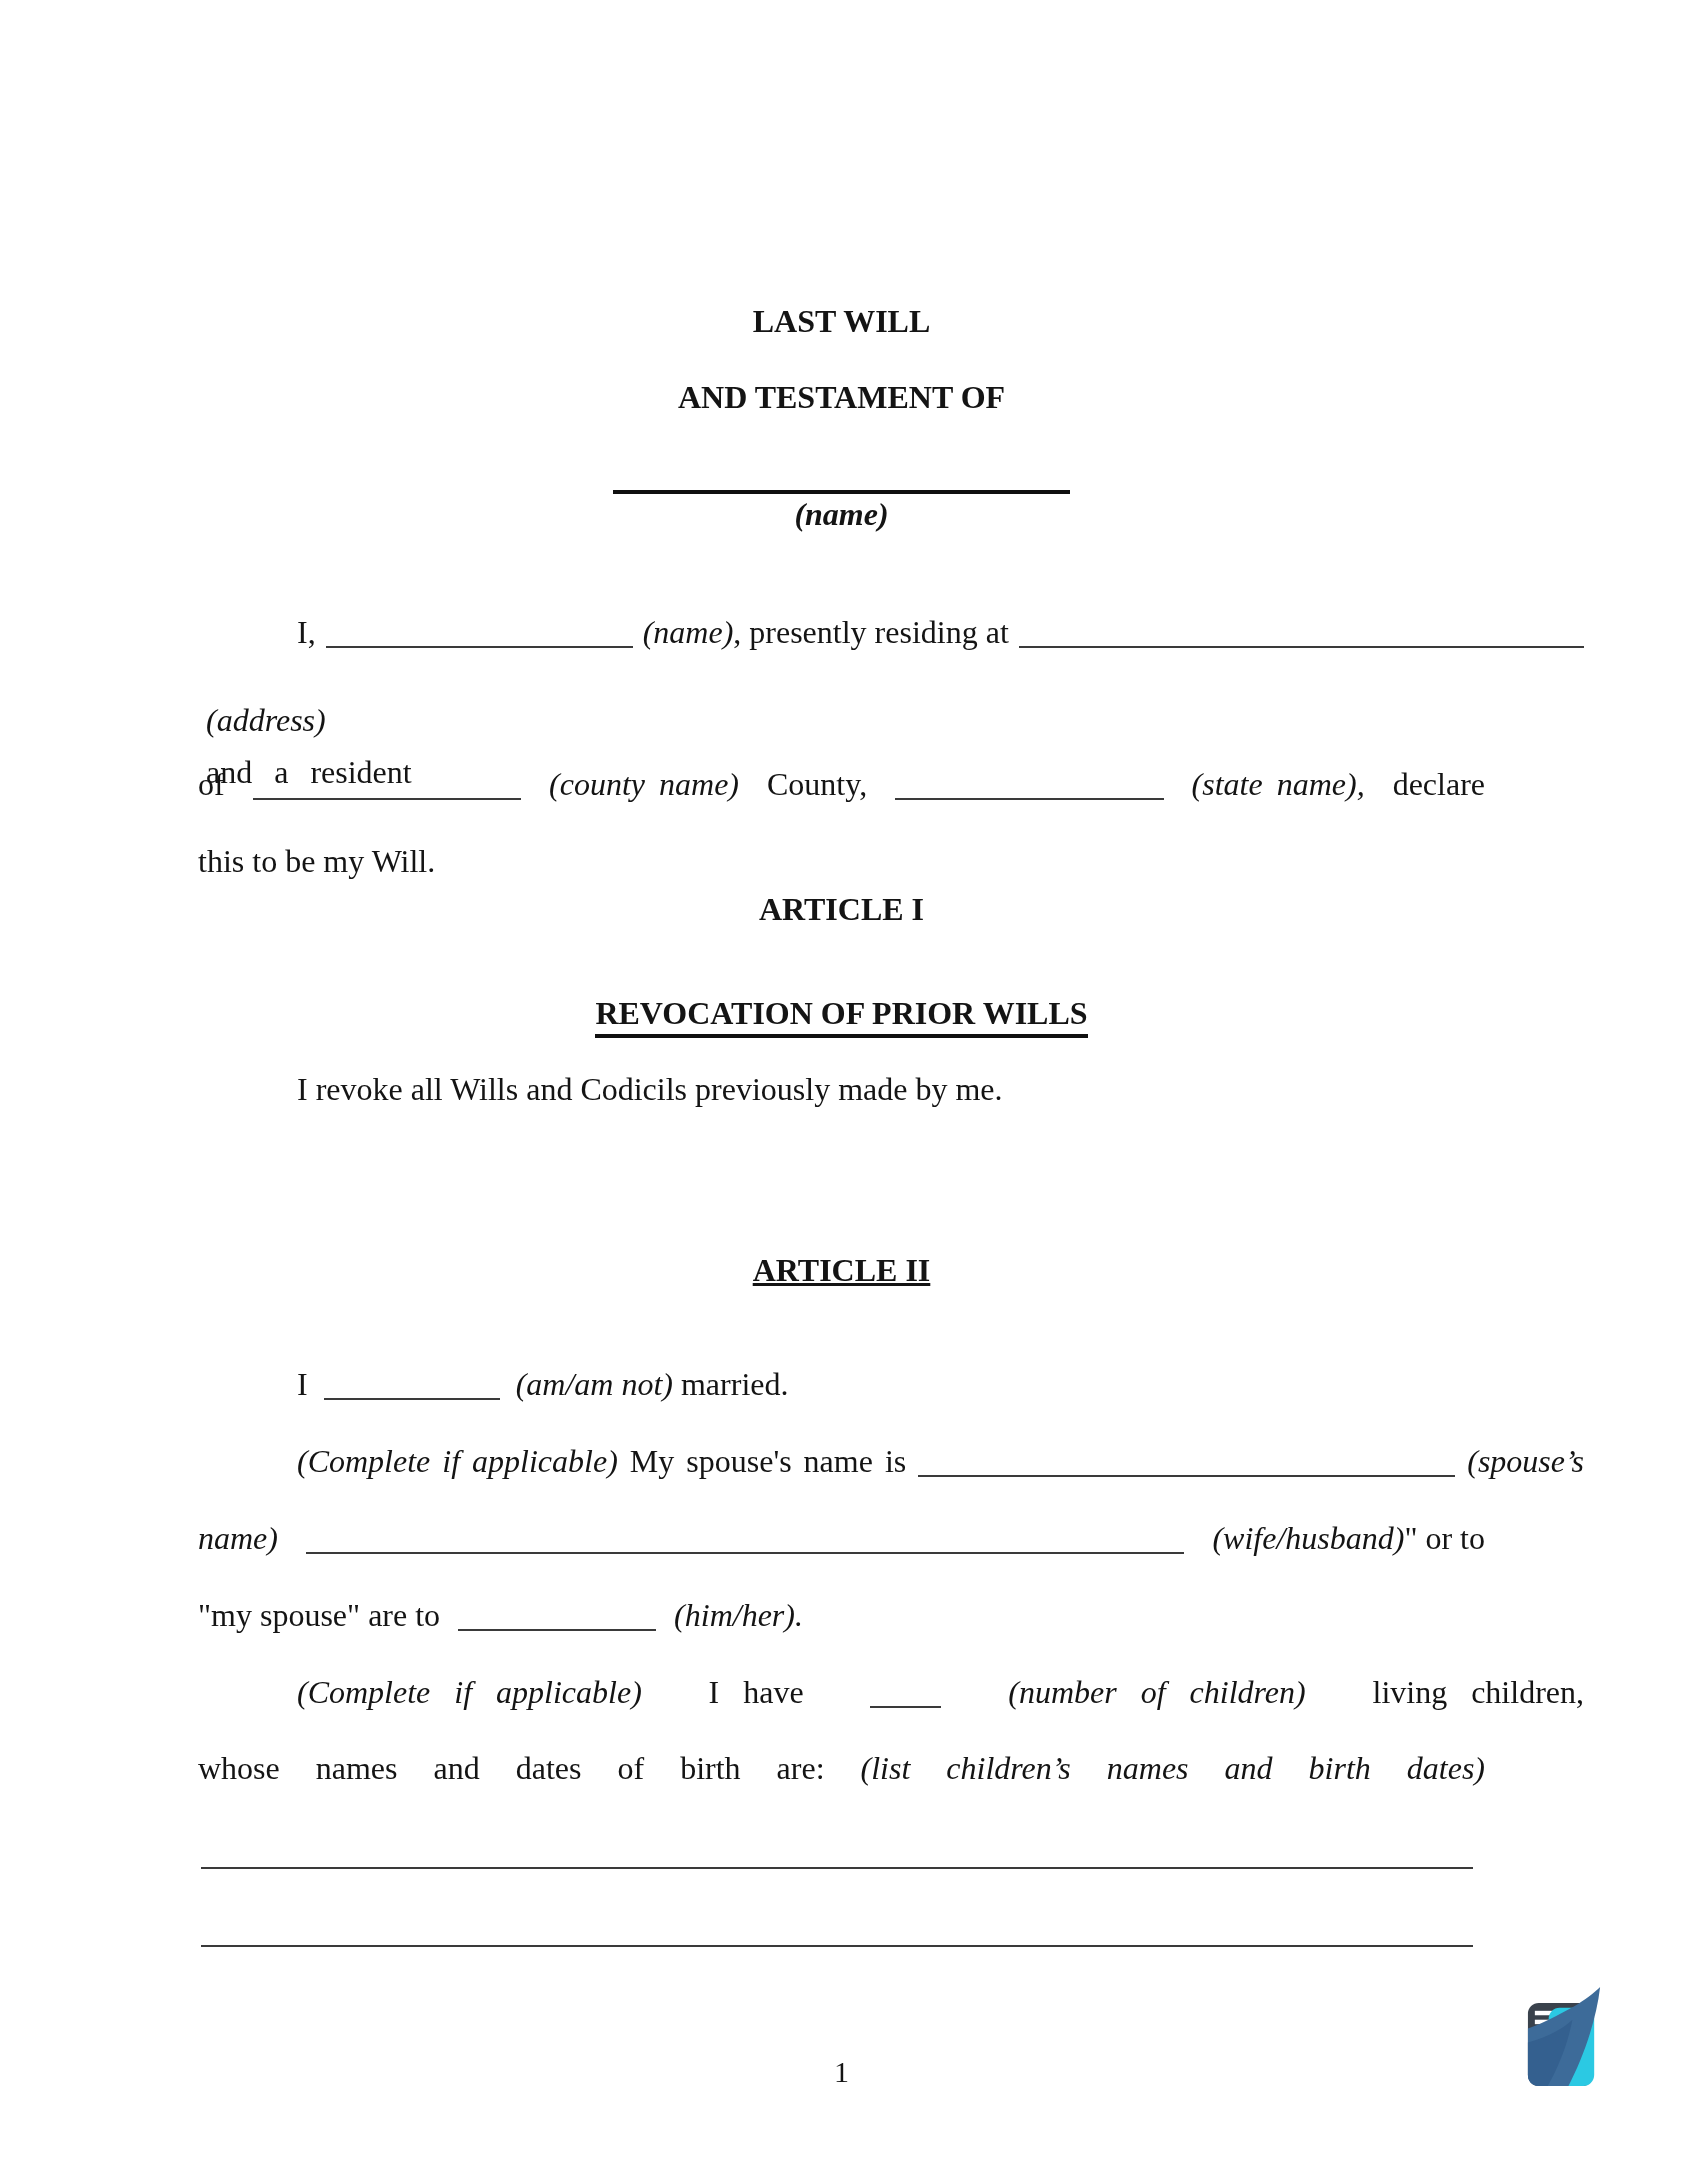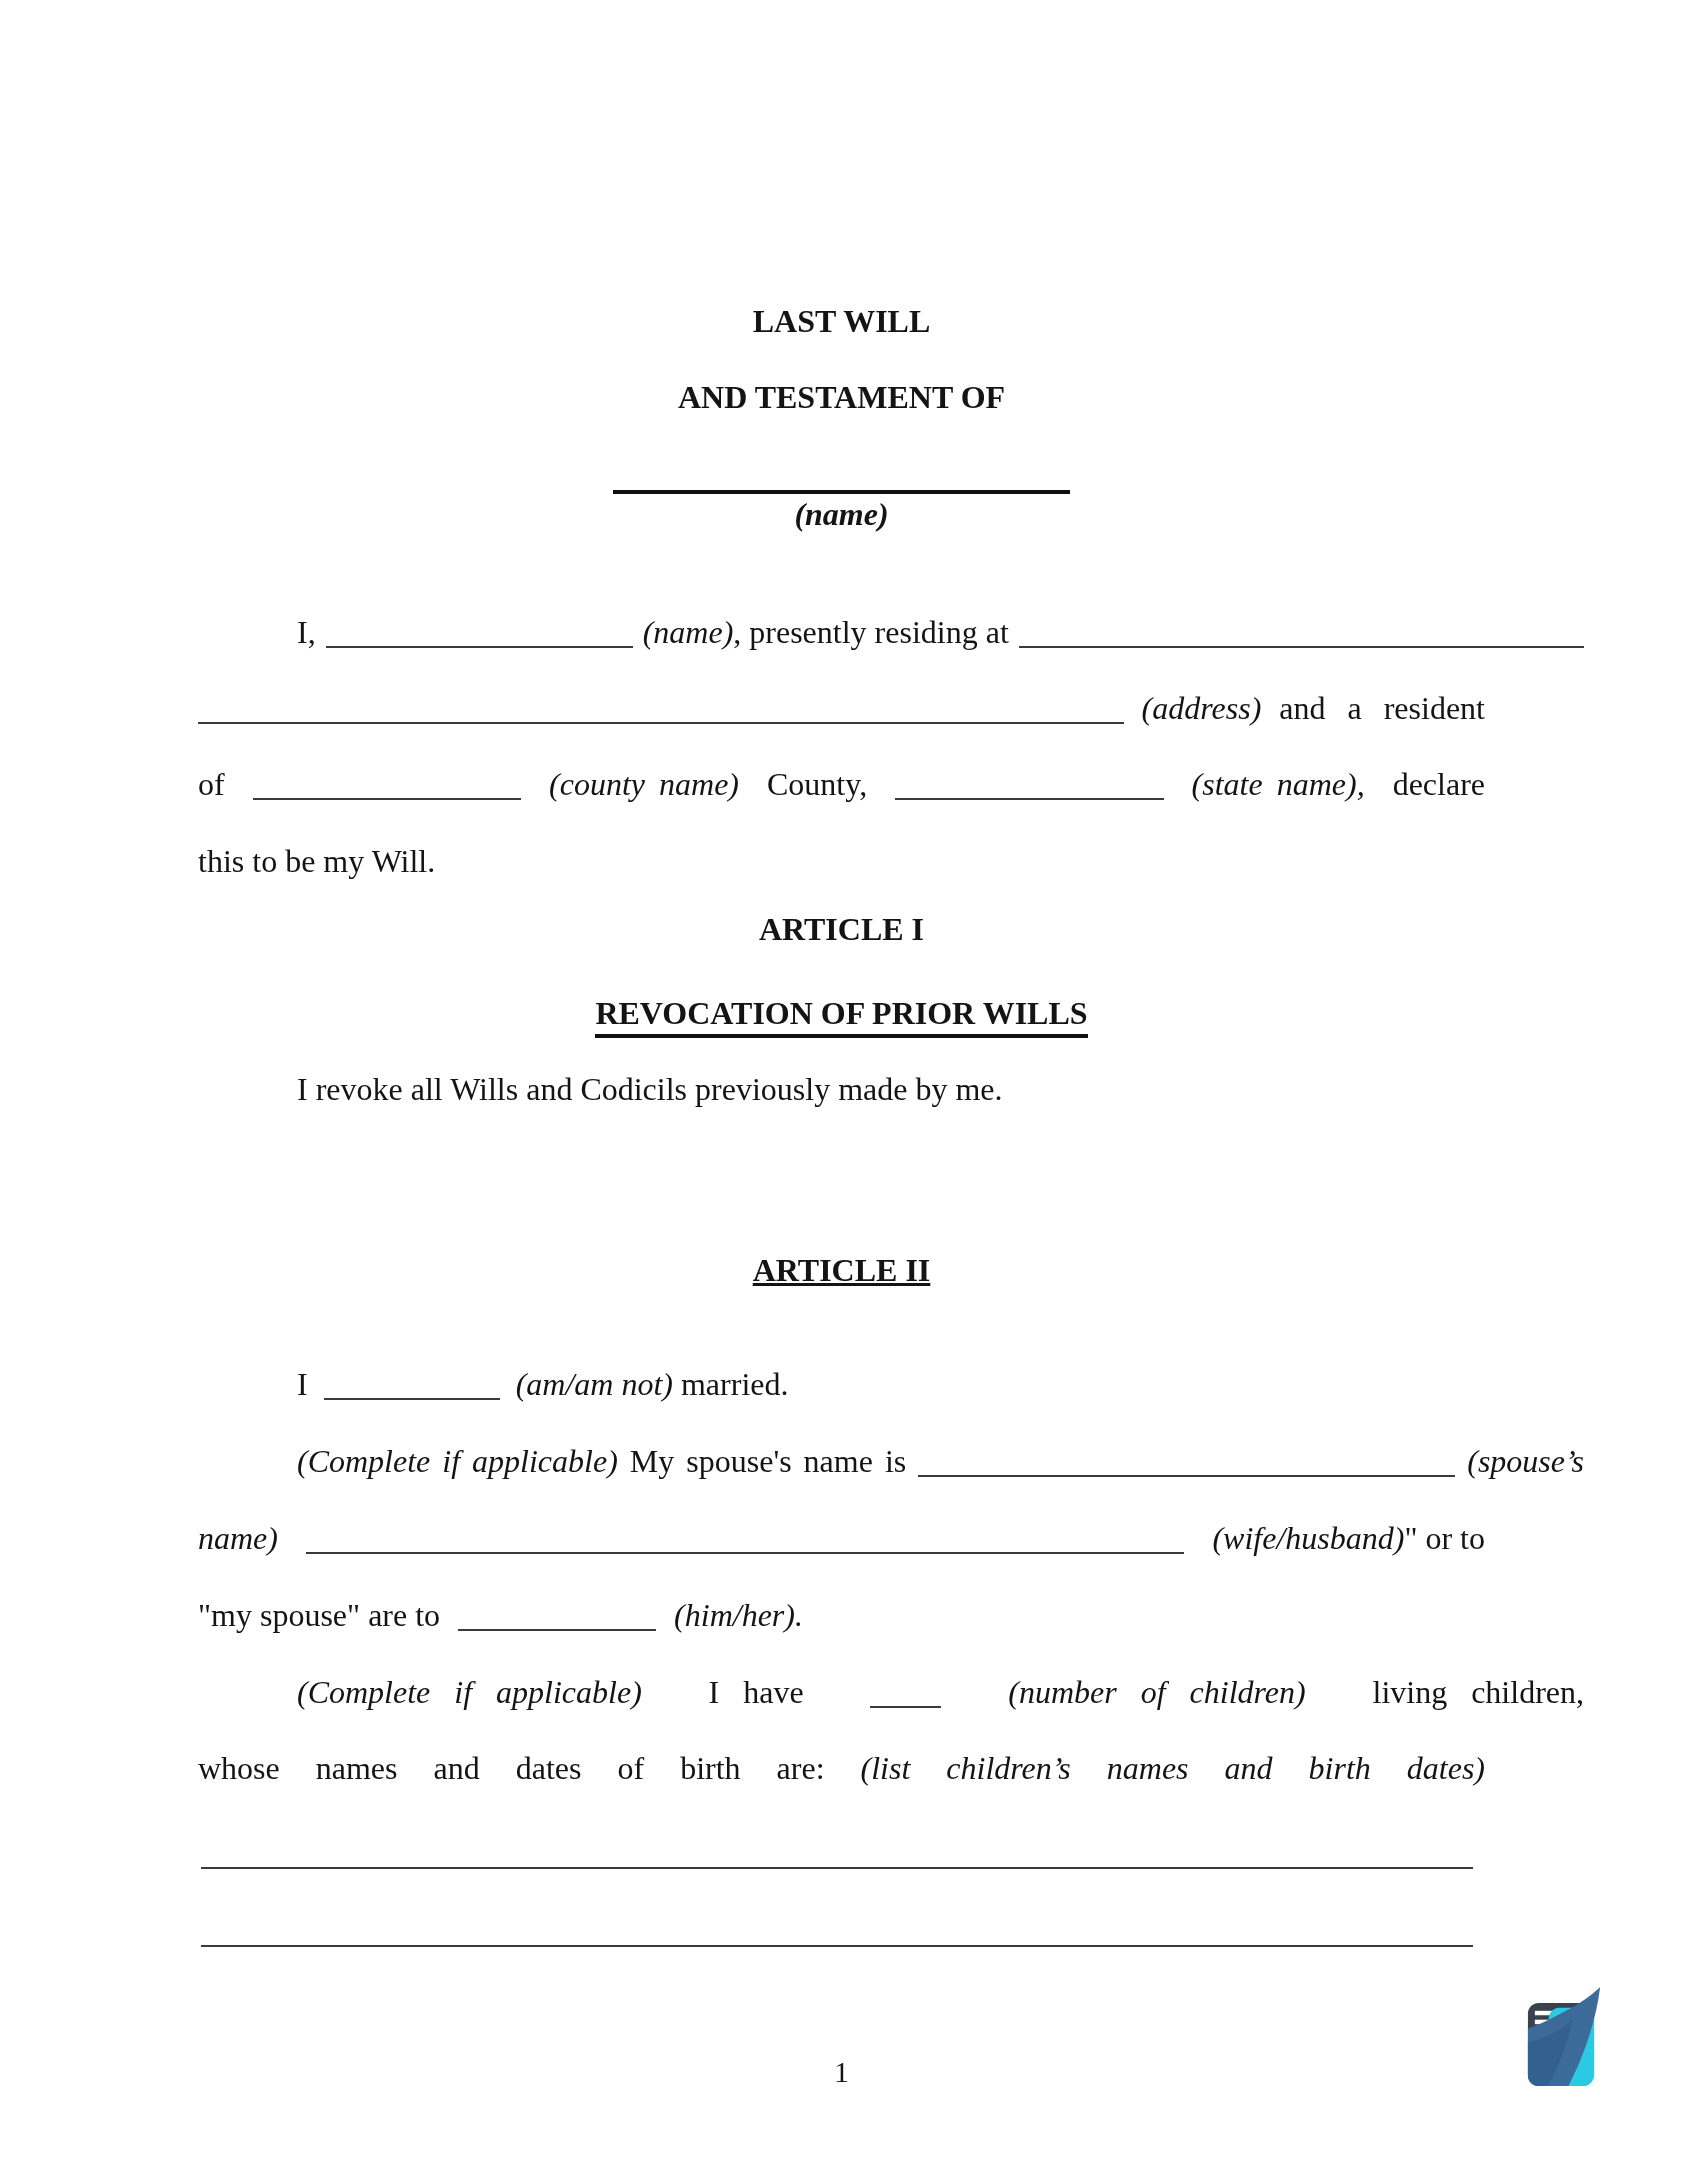--- a/index.html
+++ b/index.html
@@ -52,39 +52,39 @@
   </div>
   <div class="abs center b i" style="top:493px;">(name)</div>
 
   <div class="abs line ind" style="top:611px;">
     <span>I,</span>
     <span class="blank" style="width:307px;"></span>
     <span class="nw"><span class="i">(name)</span><span>, presently residing at</span></span>
     <span class="blank grow"></span>
   </div>
 
-  <div class="abs line" style="top:687px;">
+  <div class="abs line" style="top:687px;flex-direction:column;">
     <span class="blank grow"></span>
     <span class="i" style="margin-left:8px;">(address)</span>
     <span class="ws14" style="margin-left:8px;">and a resident</span>
   </div>
 
   <div class="abs line" style="top:763px;gap:28px;">
     <span>of</span>
     <span class="blank grow" style="flex-basis:238px;"></span>
     <span class="i ws6">(county name)</span>
     <span>County,</span>
     <span class="blank grow" style="flex-basis:238px;"></span>
     <span class="i ws6">(state name),</span>
     <span>declare</span>
   </div>
 
   <div class="abs" style="top:840px;">this to be my Will.</div>
 
-  <div class="abs center b" style="top:908px;">ARTICLE I</div>
+  <div class="abs center b" style="top:888px;">ARTICLE I</div>
   <div class="abs center" style="top:992px;">
     <span class="b hrule">REVOCATION OF PRIOR WILLS</span>
   </div>
   <div class="abs ind" style="top:1068px;">I revoke all Wills and Codicils previously made by me.</div>
 
   <div class="abs center b" style="top:1249px;text-decoration:underline;">ARTICLE II</div>
 
   <div class="abs ind" style="top:1363px;">
     <span>I</span>
     <span class="blank" style="width:176px;margin:0 8px;"></span>

